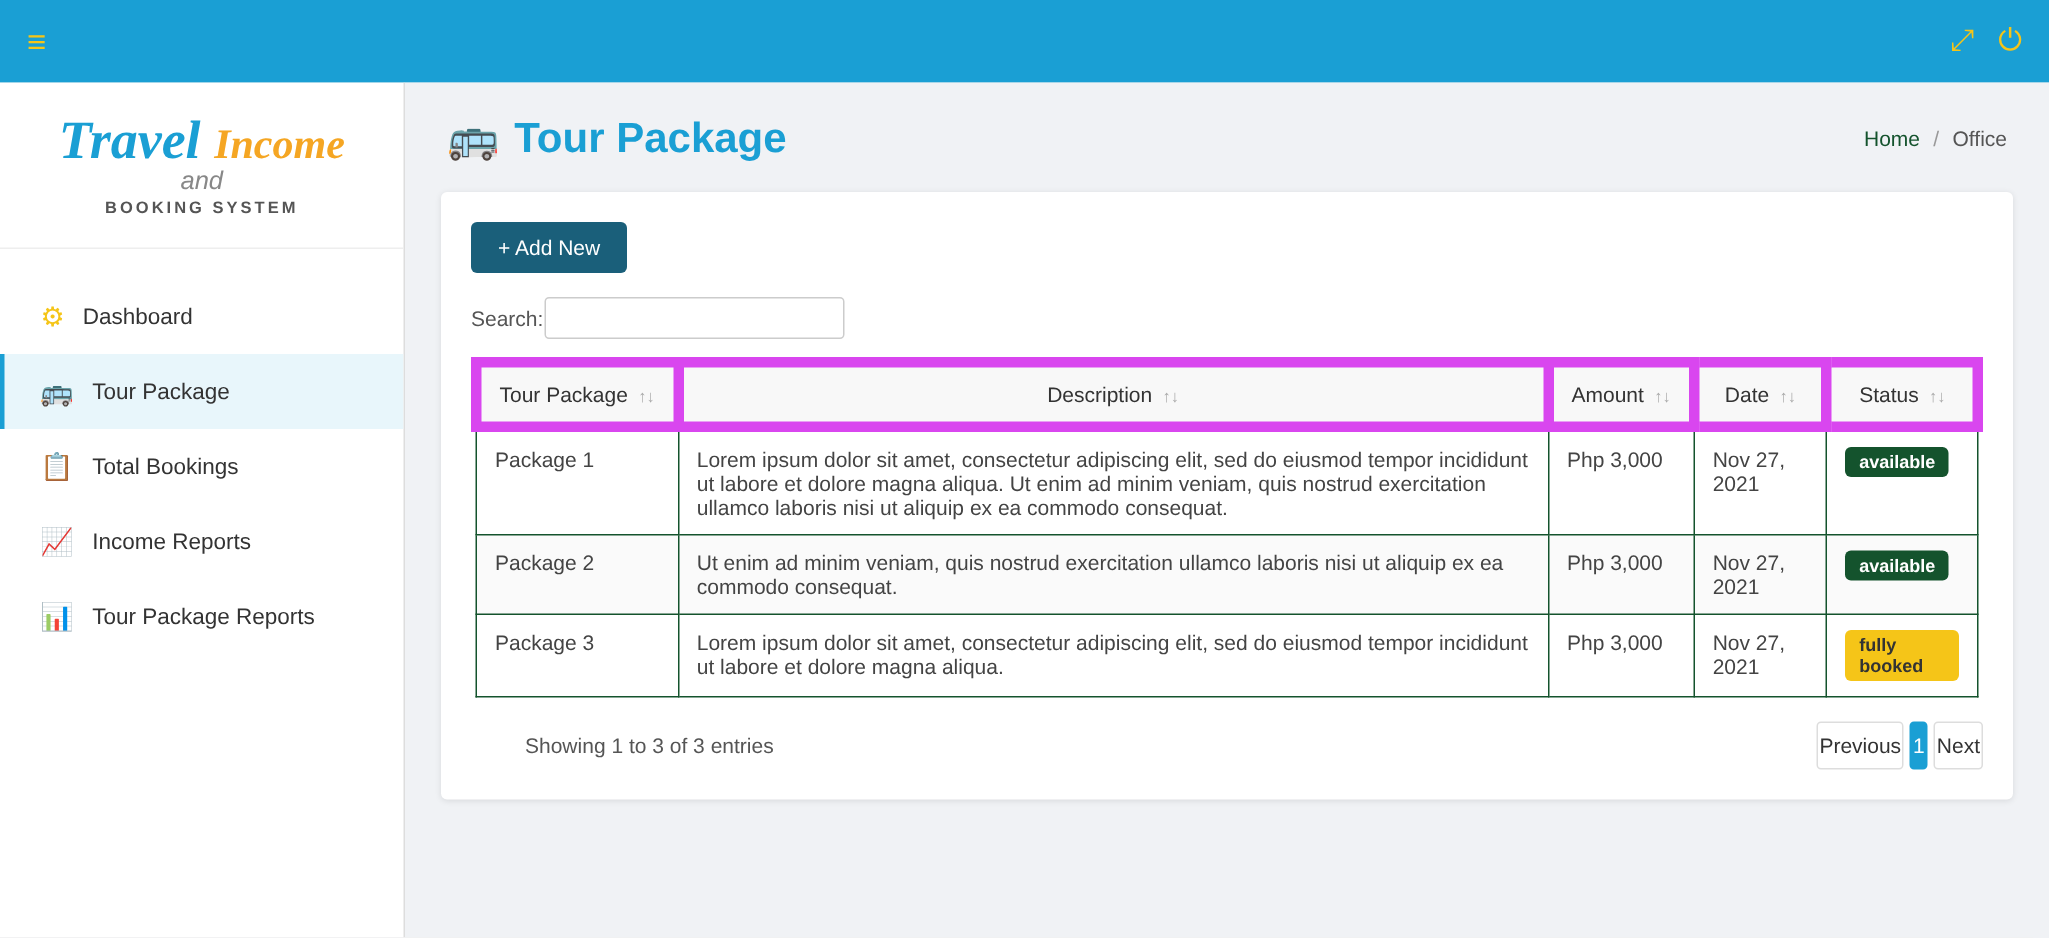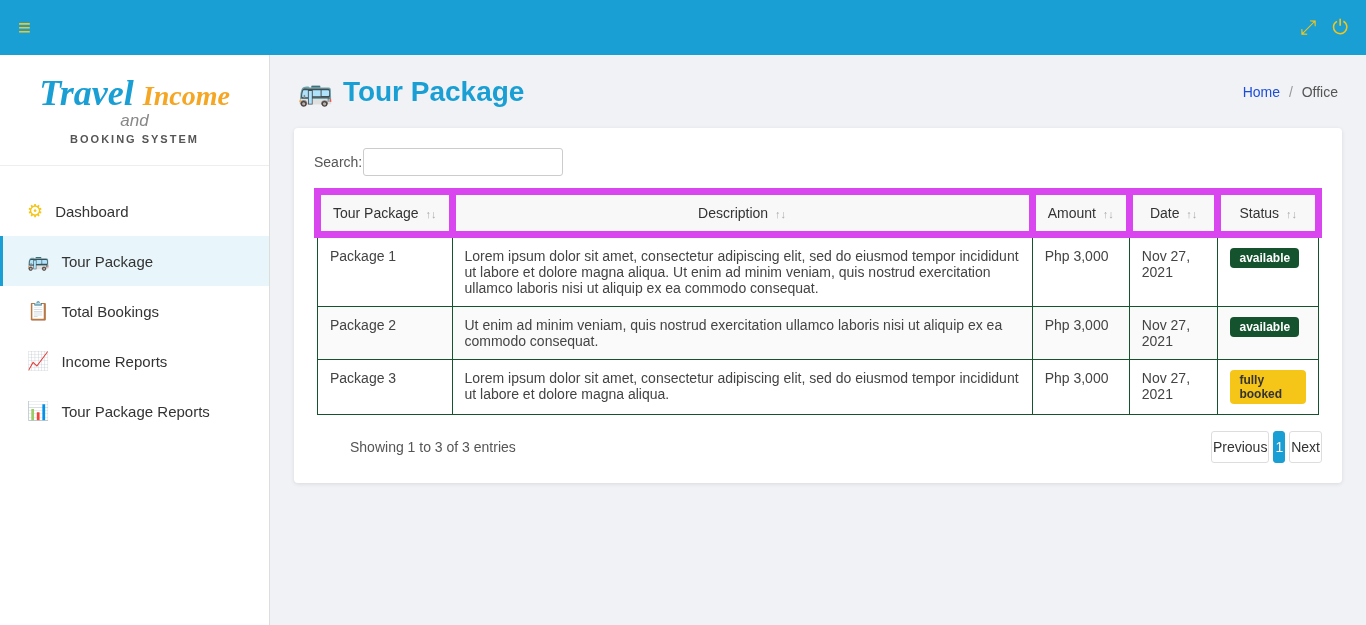--- a/index.html
+++ b/index.html
@@ -91,21 +91,21 @@
       background: #f0f2f5;
       padding: 20px 28px 10px 28px;
       display: flex;
       align-items: center;
       justify-content: space-between;
     }
     .page-title-area { display: flex; align-items: center; gap: 10px; }
     .bus-icon { color: #1a9fd4; font-size: 28px; }
     .page-title { font-size: 28px; font-weight: bold; color: #1a9fd4; }
     .breadcrumb { font-size: 14px; color: #666; }
-    .breadcrumb a { color: #1d4ed8; text-decoration: none; }
+    .breadcrumb a { color: #14532d; text-decoration: none; }
     .breadcrumb-sep { margin: 0 5px; color: #999; }
     .breadcrumb-current { color: #555; }
 
     
     .card {
       background: #fff;
       margin: 10px 24px 20px 24px;
       border-radius: 4px;
       box-shadow: 0 1px 4px rgba(0,0,0,0.1);
       padding: 20px;
@@ -255,20 +255,21 @@
         <span class="page-title">Tour Package</span>
       </div>
       <div class="breadcrumb">
         <a href="#">Home</a>
         <span class="breadcrumb-sep">/</span>
         <span class="breadcrumb-current">Office</span>
       </div>
     </div>
 
     <div class="card">
+      <button class="add-btn">+ Add New</button>
 
       
       <div class="table-controls">
         <div class="search-box">
           <label>Search:</label>
           <input type="text" style="">
         </div>
       </div>
 
       

